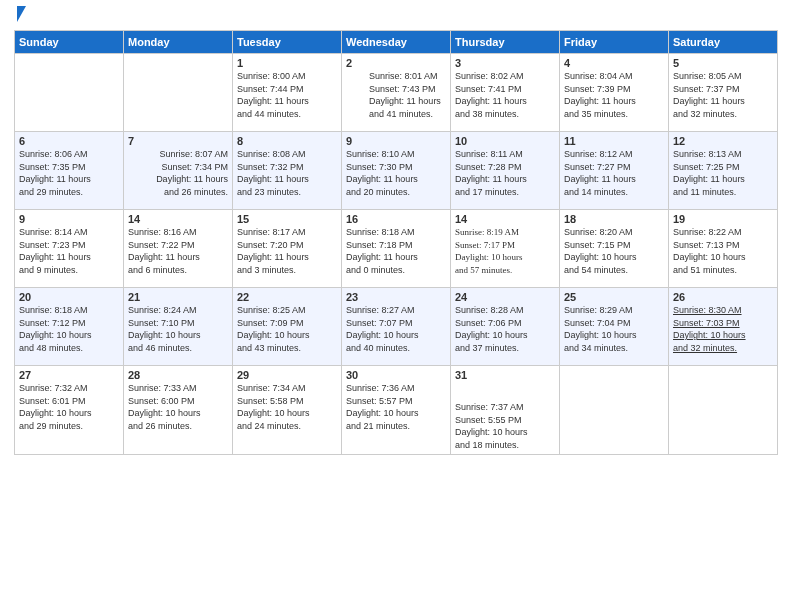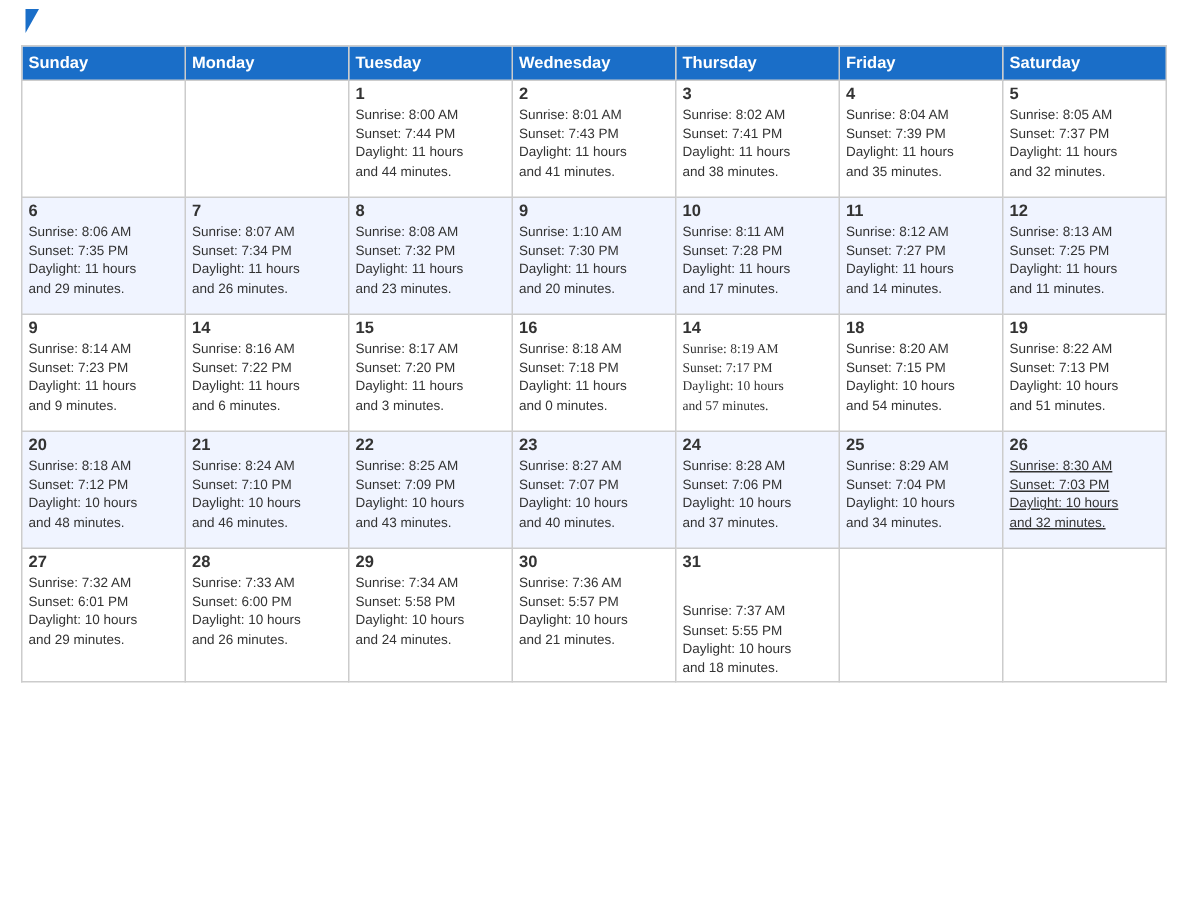--- a/index.html
+++ b/index.html
@@ -138,21 +138,21 @@
           <td></td>
           <td>
             <span class="day-num">1</span>
             <div class="day-info" style="white-space: pre-line;">Sunrise: 8:00 AM
 Sunset: 7:44 PM
 Daylight: 11 hours
 and 44 minutes.</div>
           </td>
           <td>
             <span class="day-num">2</span>
-            <div class="day-info" style="white-space: pre-line;">Sunrise: 8:01 AM
+            <div class="day-info" style="white-space: pre-line; margin-left: 23px;">Sunrise: 8:01 AM
 Sunset: 7:43 PM
 Daylight: 11 hours
 and 41 minutes.</div>
           </td>
           <td>
             <span class="day-num">3</span>
             <div class="day-info" style="white-space: pre-line;">Sunrise: 8:02 AM
 Sunset: 7:41 PM
 Daylight: 11 hours
 and 38 minutes.</div>
@@ -175,35 +175,35 @@
         <tr>
           <td>
             <span class="day-num">6</span>
             <div class="day-info" style="white-space: pre-line;">Sunrise: 8:06 AM
 Sunset: 7:35 PM
 Daylight: 11 hours
 and 29 minutes.</div>
           </td>
           <td>
             <span class="day-num">7</span>
-            <div class="day-info" style="white-space: pre-line;">Sunrise: 8:07 AM
+            <div class="day-info" style="white-space: pre-line; text-align: right;">Sunrise: 8:07 AM
 Sunset: 7:34 PM
 Daylight: 11 hours
 and 26 minutes.</div>
           </td>
           <td>
             <span class="day-num">8</span>
             <div class="day-info" style="white-space: pre-line;">Sunrise: 8:08 AM
 Sunset: 7:32 PM
 Daylight: 11 hours
 and 23 minutes.</div>
           </td>
           <td>
             <span class="day-num">9</span>
-            <div class="day-info" style="white-space: pre-line;">Sunrise: 1:10 AM
+            <div class="day-info" style="white-space: pre-line;">Sunrise: 8:10 AM
 Sunset: 7:30 PM
 Daylight: 11 hours
 and 20 minutes.</div>
           </td>
           <td>
             <span class="day-num">10</span>
             <div class="day-info" style="white-space: pre-line;">Sunrise: 8:11 AM
 Sunset: 7:28 PM
 Daylight: 11 hours
 and 17 minutes.</div>

